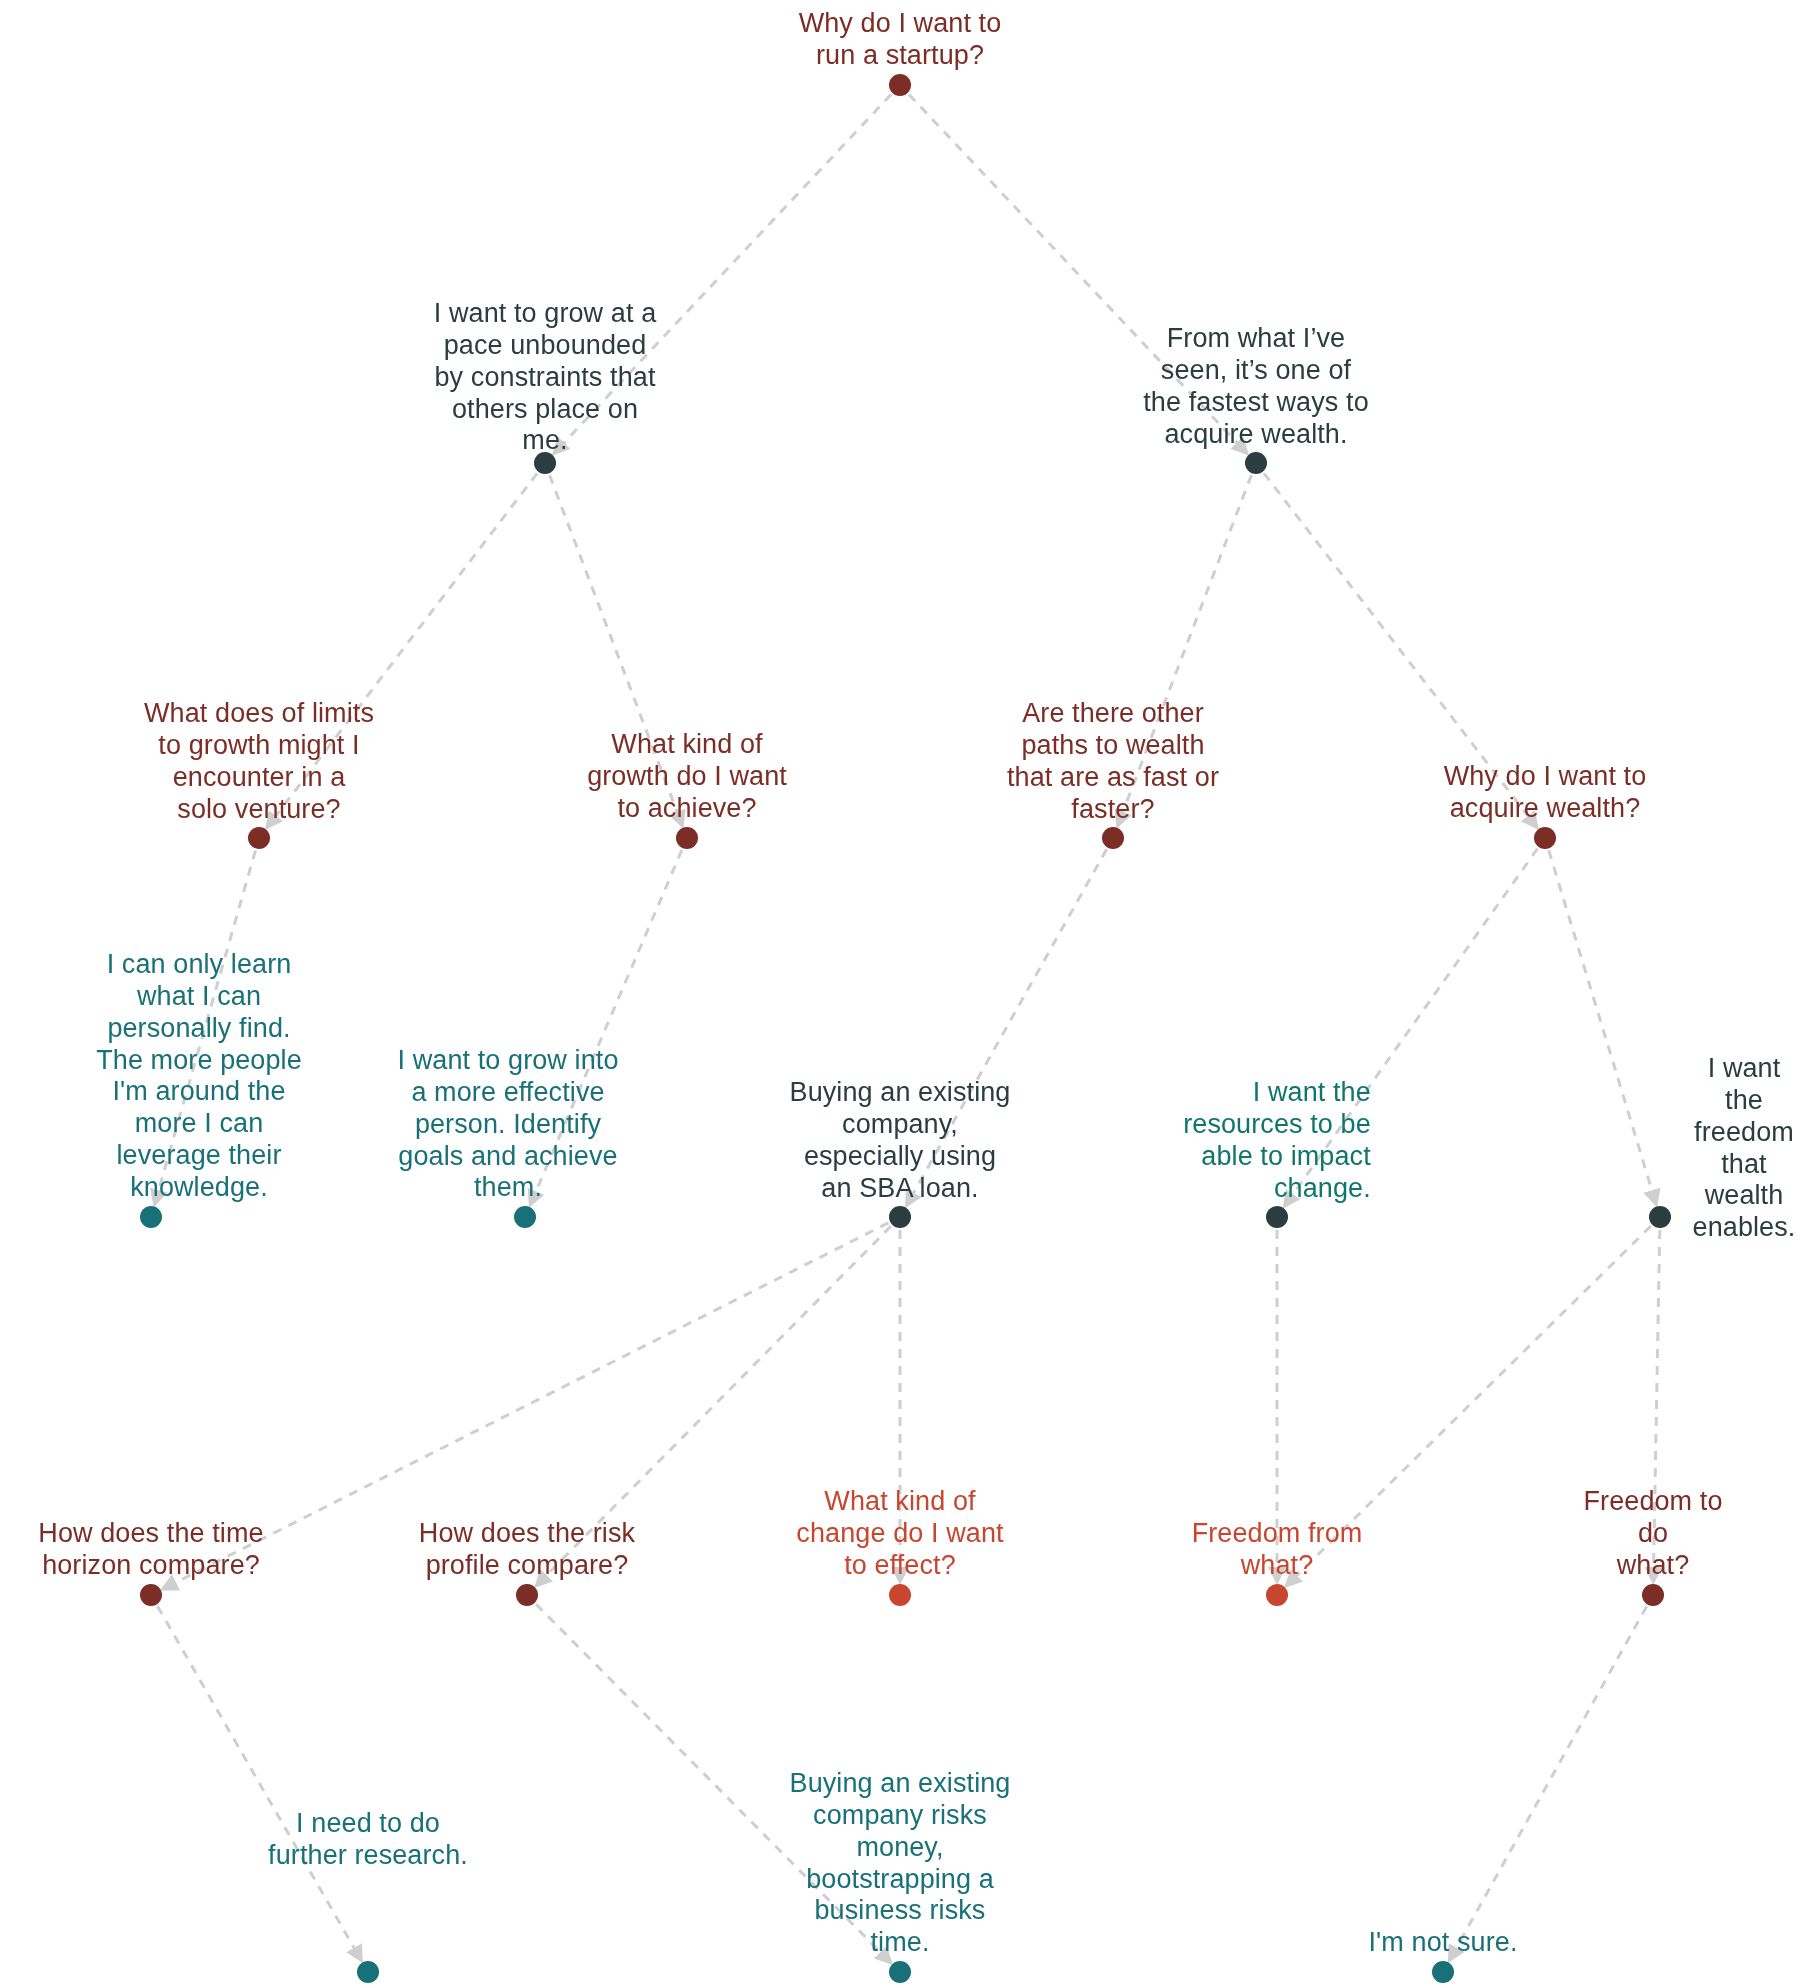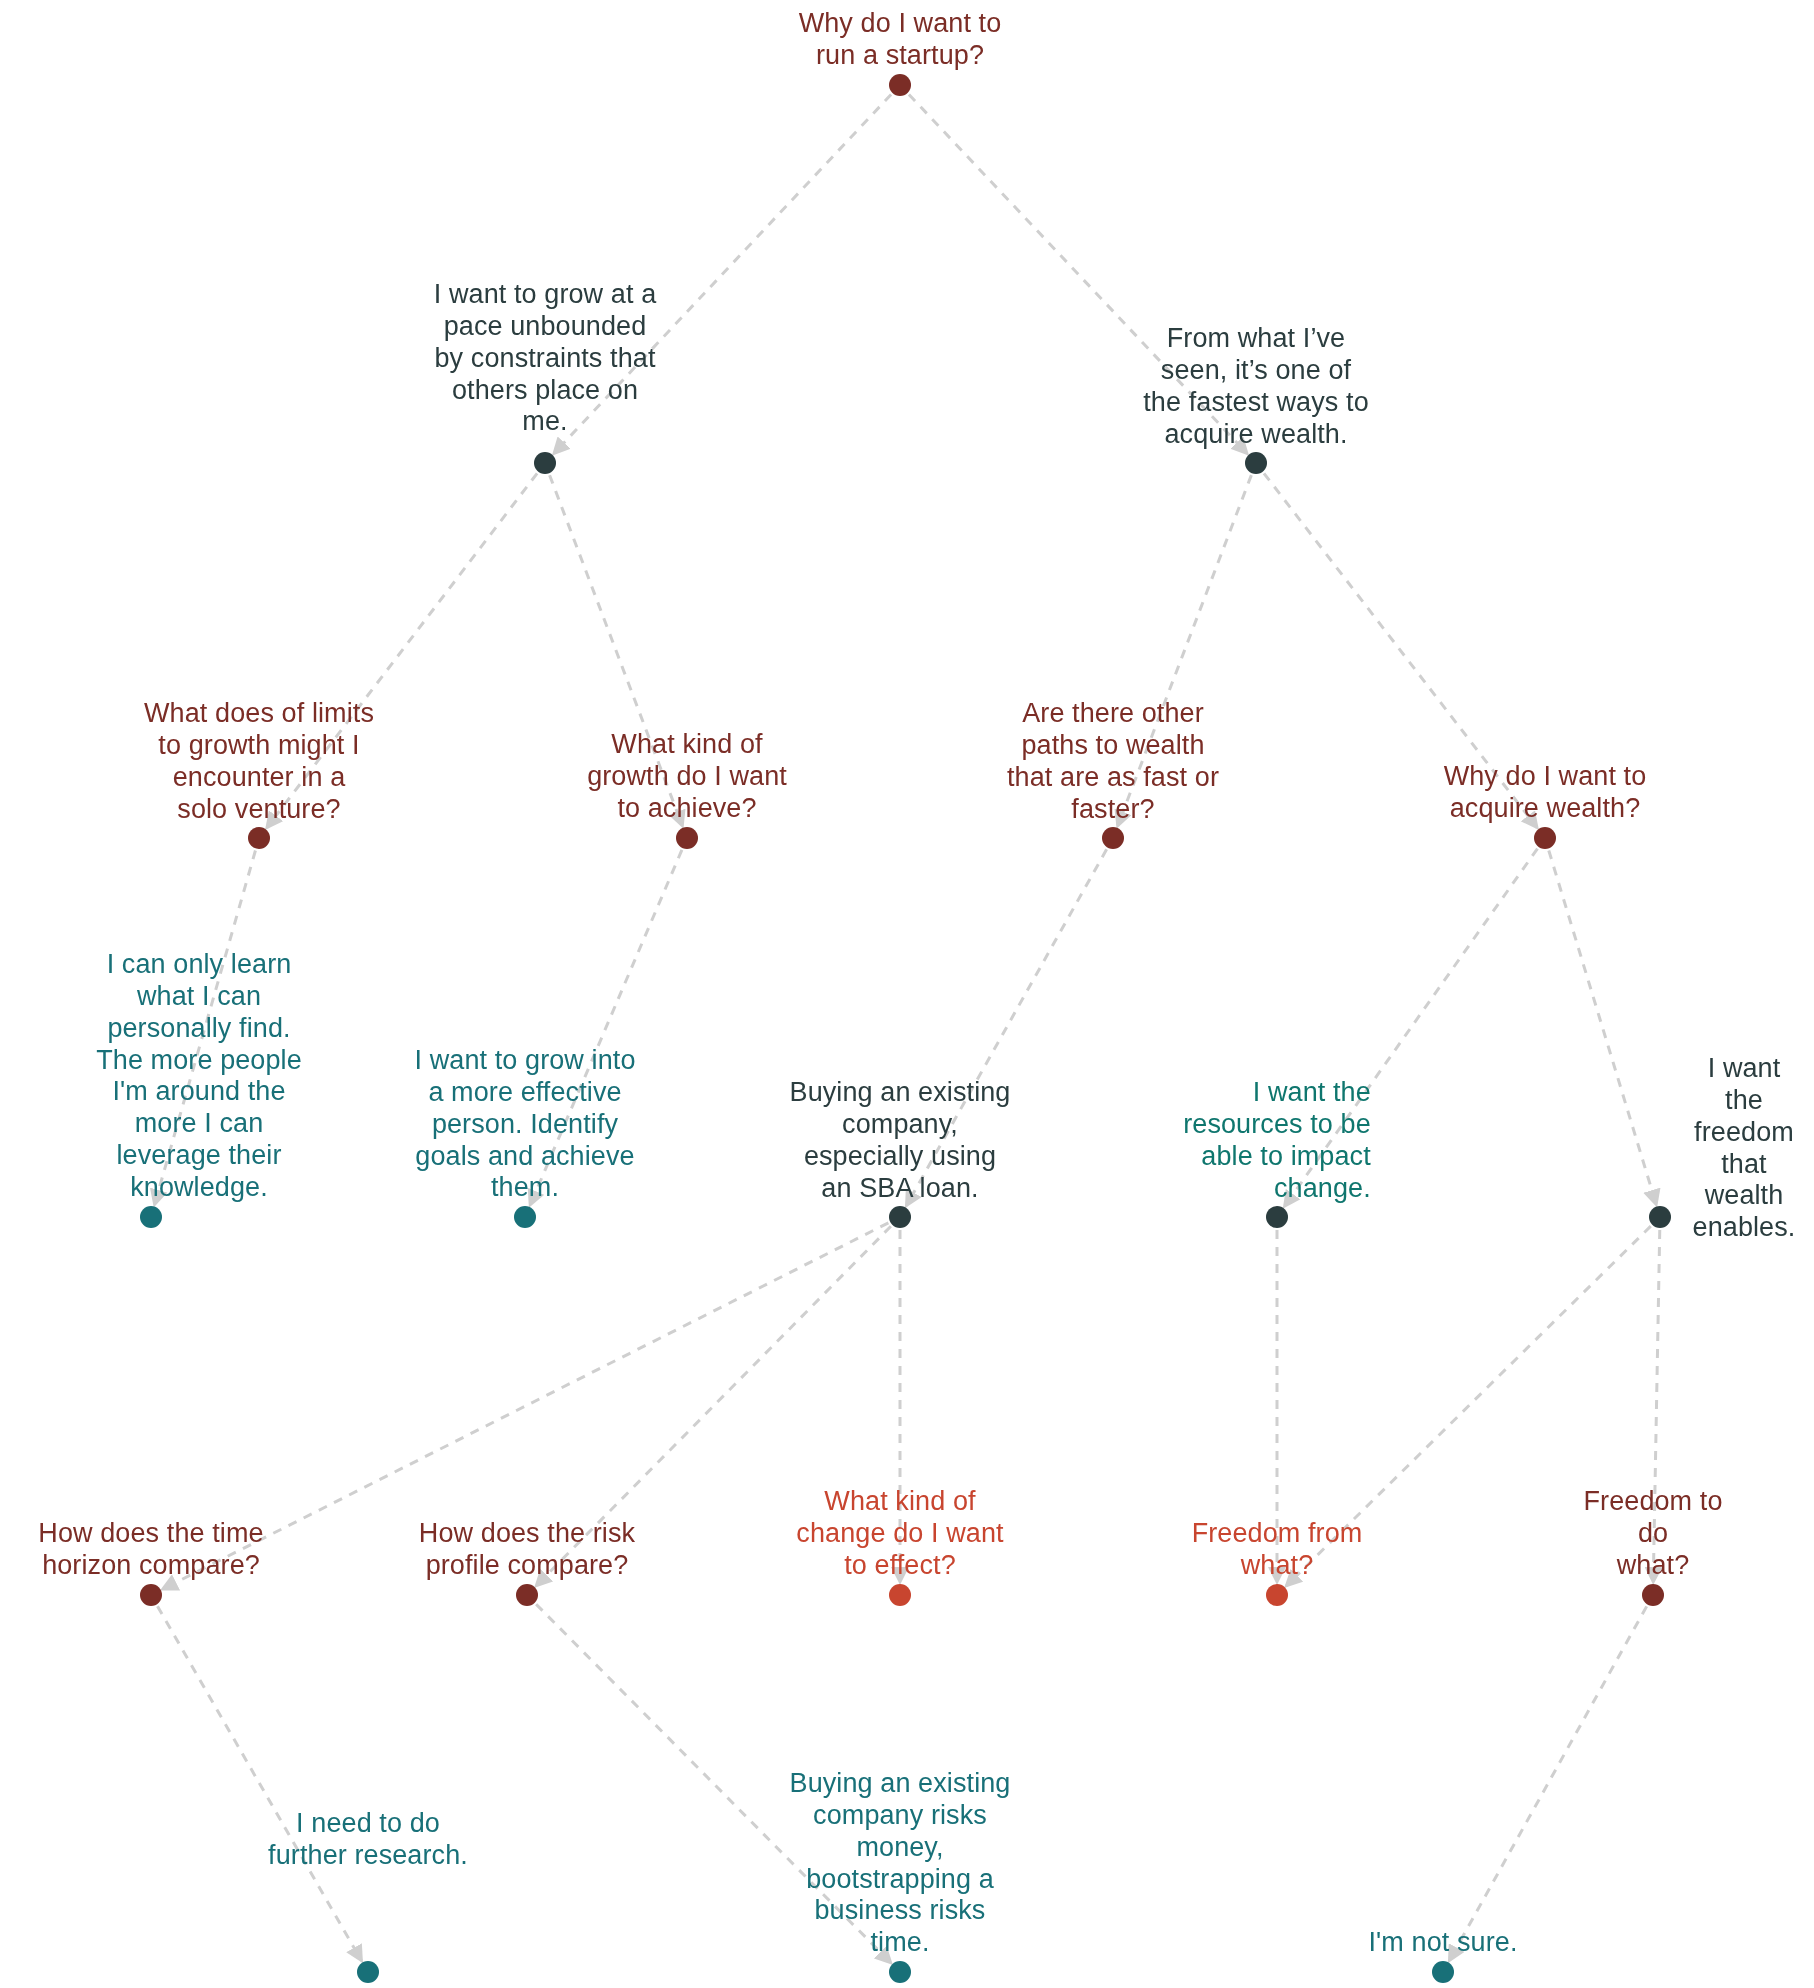--- a/index.html
+++ b/index.html
@@ -88,21 +88,21 @@
     </svg>
   <div id="node-layer">
       <div class="lbl-wrap" style="left: 900px; top: 72px;">
         <div class="node-label" style="color: rgb(123, 45, 38); position: static; transform: none;">Why do I want to
 run a startup?</div>
       </div>
       <div class="node" title="Why do I want to
 run a startup?" style="left: 900px; top: 85px;">
         <span class="dot" style="background: rgb(123, 45, 38);"></span>
       </div>
-      <div class="lbl-wrap" style="left: 545px; top: 438px;">
+      <div class="lbl-wrap" style="left: 545px; top: 457px;">
         <div class="node-label" style="color: rgb(43, 61, 63); position: static; transform: none;">I want to grow at a
 pace unbounded
 by constraints that
 others place on
 me.</div>
       </div>
       <div class="node" title="I want to grow at a
 pace unbounded
 by constraints that
 others place on
@@ -176,21 +176,21 @@
       <div class="node" title="I can only learn
 what I can
 personally find.
 The more people
 I'm around the
 more I can
 leverage their
 knowledge." style="left: 151px; top: 1217px;">
         <span class="dot" style="background: rgb(24, 112, 120);"></span>
       </div>
-      <div class="lbl-wrap" style="left: 525px; top: 1204px;">
+      <div class="lbl-wrap" style="left: 508px; top: 1204px;">
         <div class="node-label" style="color: rgb(24, 112, 120); position: static; transform: none;">I want to grow into
 a more effective
 person. Identify
 goals and achieve
 them.</div>
       </div>
       <div class="node" title="I want to grow into
 a more effective
 person. Identify
 goals and achieve

